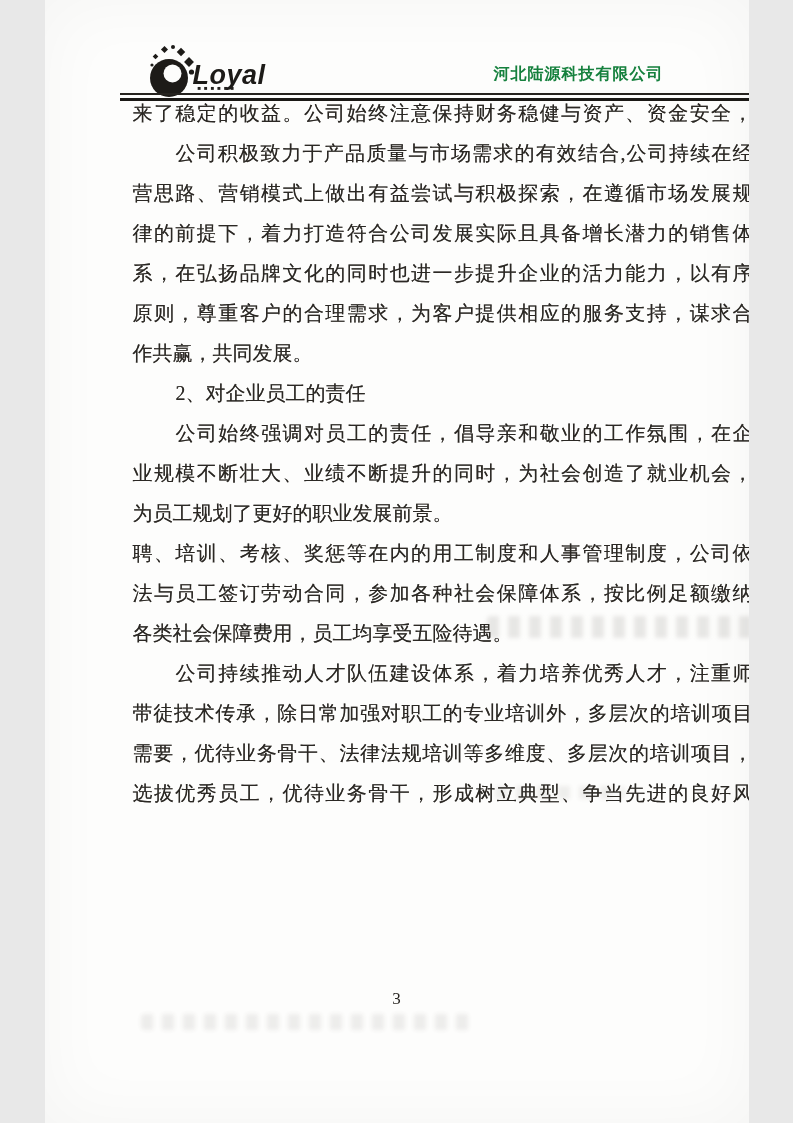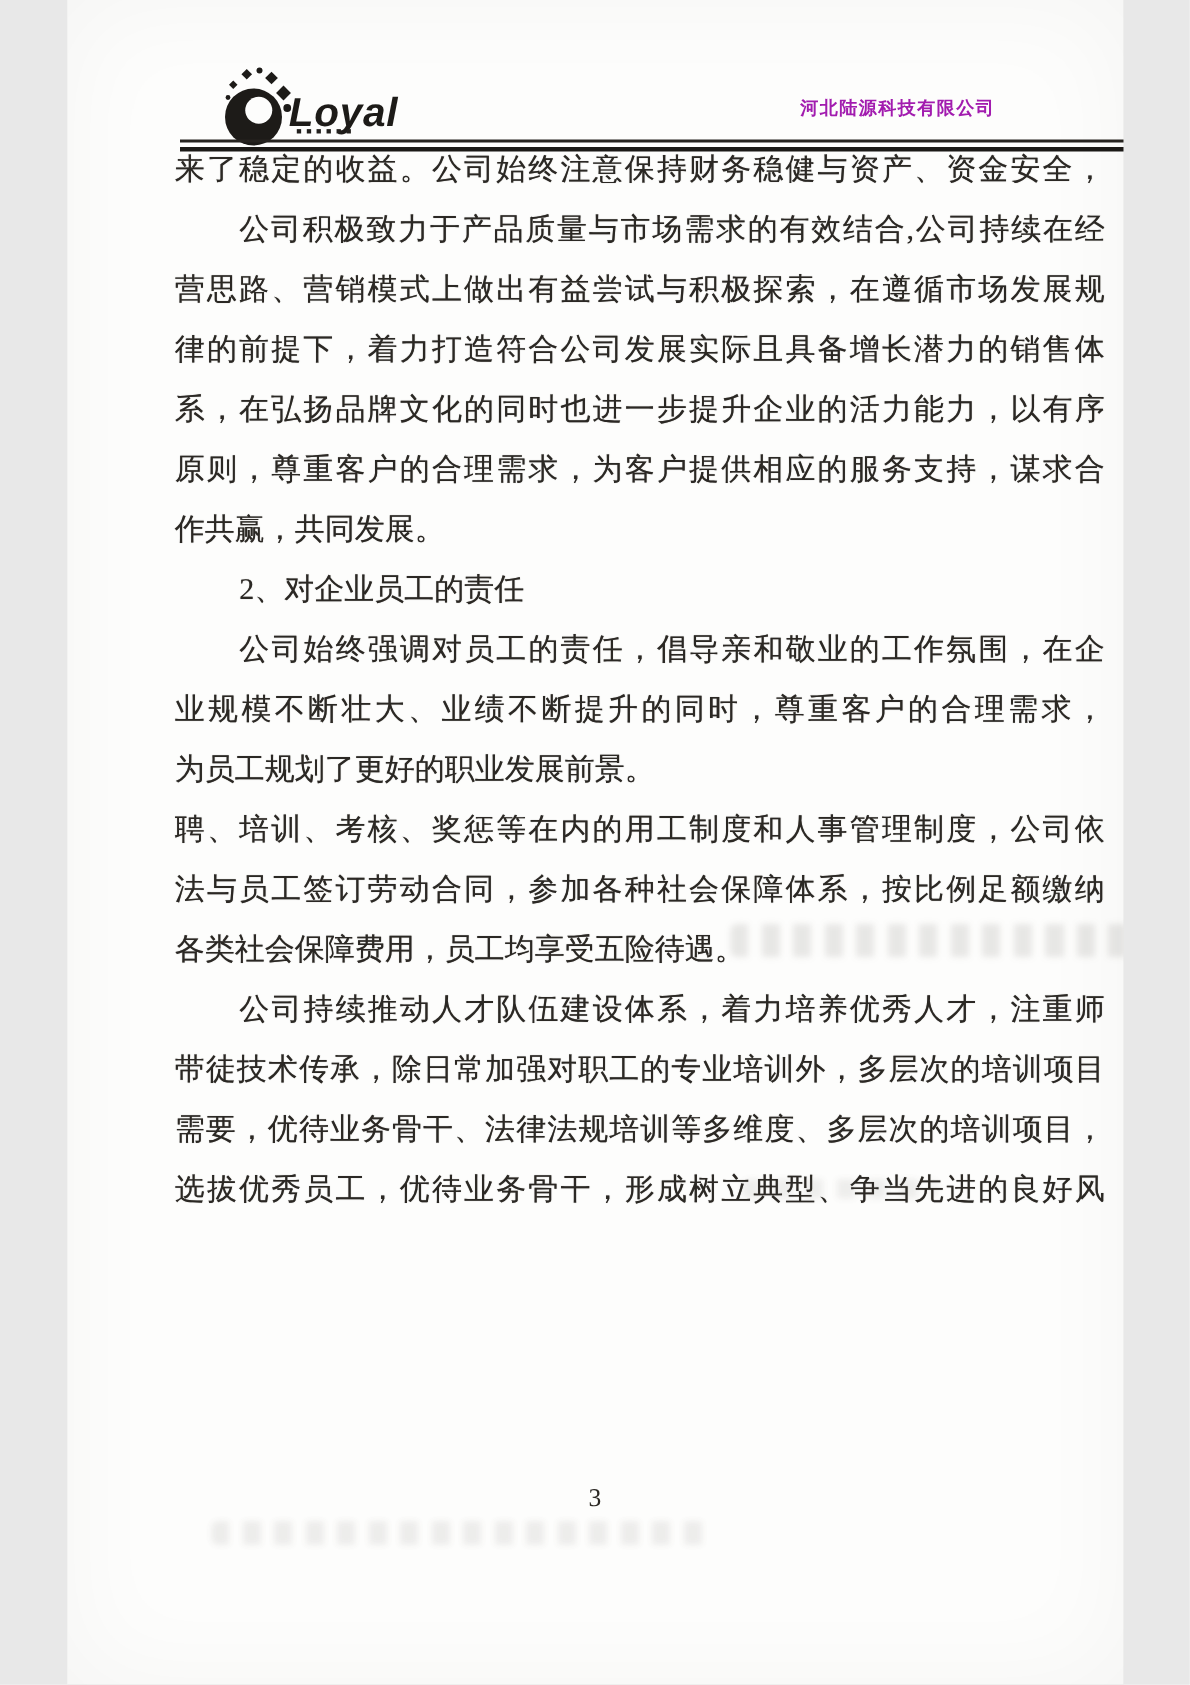--- a/index.html
+++ b/index.html
@@ -23,32 +23,32 @@
     font-weight:bold; font-style:italic;
     font-size:27px; letter-spacing:0.5px; color:#1d1b18;
   }
   .tagline {
     position:absolute; left:55px; top:43px;
     font-size:6px; letter-spacing:3px; color:#22201d;
   }
   .company {
     position:absolute; right:85px; top:64px;
     font-family:Liberation Mono, monospace;
-    font-weight:bold; font-size:12px; letter-spacing:1px; color:#a21caf;
+    font-weight:bold; font-size:16px; letter-spacing:1px; color:#15803d;
   }
   .rule {
     position:absolute; left:75px; top:93px; width:643px; height:8px;
     box-sizing:border-box;
     border-top:2px solid #26231f;
     border-bottom:3px solid #1b1916;
   }
 
   
   #doc-body {
-    position:absolute; left:72px; top:93px; width:620px;
+    position:absolute; left:88px; top:93px; width:620px;
     font-size:20px; line-height:40px;
   }
   .line {
     height:40px; overflow:visible;
     text-align:justify; text-align-last:justify;
     text-shadow:0 0 0.5px rgba(43,40,36,0.65);
   }
   .line.end { text-align-last:left; }
   .line.indent { text-indent:43px; }
 
@@ -98,21 +98,21 @@
   <main id="doc-body">
       <div class="line">来了稳定的收益。公司始终注意保持财务稳健与资产、资金安全，</div>
       <div class="line indent">公司积极致力于产品质量与市场需求的有效结合,公司持续在经</div>
       <div class="line">营思路、营销模式上做出有益尝试与积极探索，在遵循市场发展规</div>
       <div class="line">律的前提下，着力打造符合公司发展实际且具备增长潜力的销售体</div>
       <div class="line">系，在弘扬品牌文化的同时也进一步提升企业的活力能力，以有序</div>
       <div class="line">原则，尊重客户的合理需求，为客户提供相应的服务支持，谋求合</div>
       <div class="line end">作共赢，共同发展。</div>
       <div class="line indent end">2、对企业员工的责任</div>
       <div class="line indent">公司始终强调对员工的责任，倡导亲和敬业的工作氛围，在企</div>
-      <div class="line">业规模不断壮大、业绩不断提升的同时，尊重客户的合理需求，</div>
+      <div class="line">业规模不断壮大、业绩不断提升的同时，为社会创造了就业机会，</div>
       <div class="line end">为员工规划了更好的职业发展前景。</div>
       <div class="line">聘、培训、考核、奖惩等在内的用工制度和人事管理制度，公司依</div>
       <div class="line">法与员工签订劳动合同，参加各种社会保障体系，按比例足额缴纳</div>
       <div class="line end">各类社会保障费用，员工均享受五险待遇。</div>
       <div class="line indent">公司持续推动人才队伍建设体系，着力培养优秀人才，注重师</div>
       <div class="line">带徒技术传承，除日常加强对职工的专业培训外，多层次的培训项目</div>
       <div class="line">需要，优待业务骨干、法律法规培训等多维度、多层次的培训项目，</div>
       <div class="line">选拔优秀员工，优待业务骨干，形成树立典型、争当先进的良好风</div>
     </main>
 

